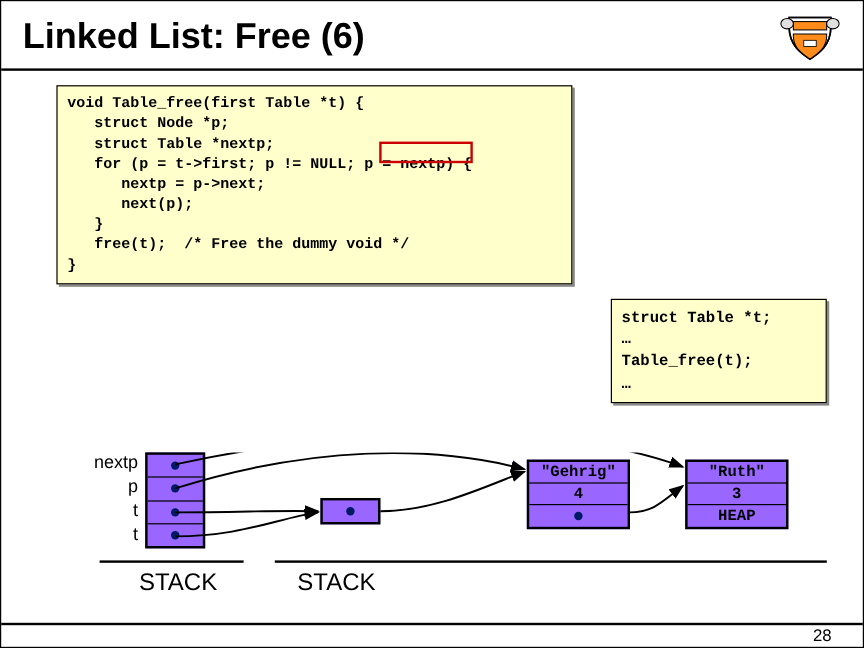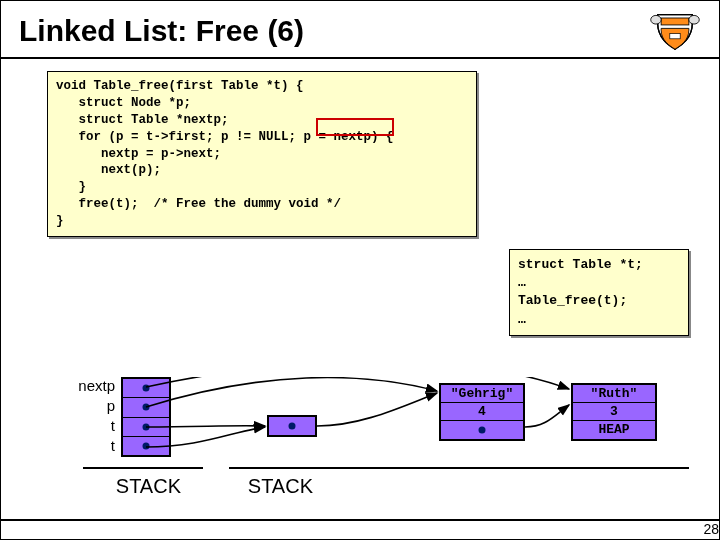--- a/index.html
+++ b/index.html
@@ -119,21 +119,21 @@
     height: 4px;
     border-top: 2px solid #000;
   }
   .seclabel {
     position: absolute;
     font-size: 20px;
     text-align: right;
   }
   .pagenum {
     position: absolute;
-    right: 0;
+    right: 26px;
     bottom: 2px;
     font-size: 14px;
     margin-top: 30px;
   }
   .heapbox {
     position: absolute;
     left: 266px;
     top: 38px;
     width: 50px;
     height: 22px;

